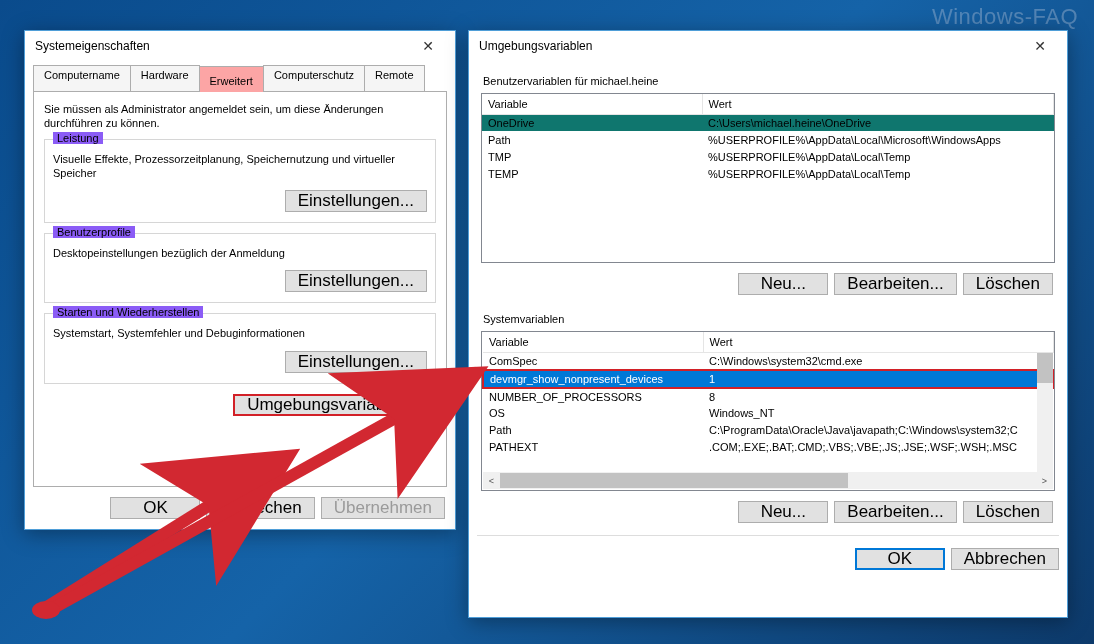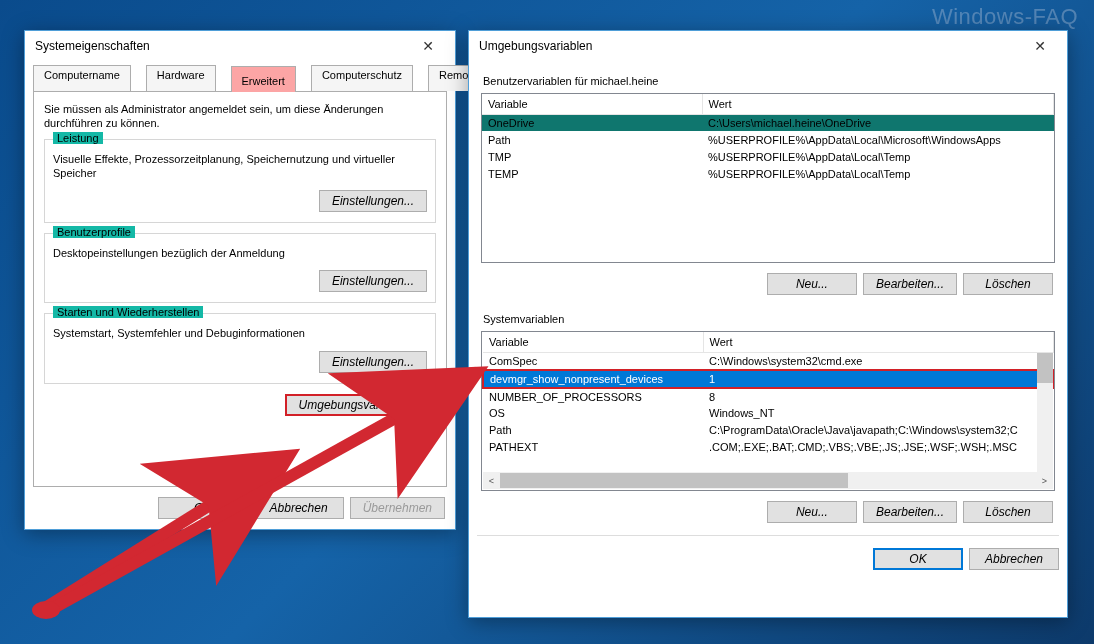--- a/index.html
+++ b/index.html
@@ -22,44 +22,44 @@
     box-shadow: 0 4px 20px rgba(0,0,0,0.35);
     display: flex; flex-direction: column;
   }
   .titlebar { display:flex; align-items:center; height:30px; padding: 0 6px 0 10px; }
   .titlebar .title { font-size: 12px; color:#000; flex:1; }
   .titlebar .closex {
     width: 42px; height: 24px; display:flex; align-items:center; justify-content:center;
     font-size: 14px; color:#333;
   }
   
-  .tabstrip { display:flex; padding: 4px 8px 0 8px; gap:16px; }
+  .tabstrip { display:flex; padding: 4px 8px 0 8px; gap:0; }
   .tab {
     padding: 3px 10px 4px; border:1px solid #adadad; border-bottom:none;
     background:#fff; font-size:11px; color:#000; margin-right:-1px;
   }
   .tab.active { background:#fca5a5; padding-top:8px; padding-bottom:5px; position:relative; top:1px; z-index:2;}
   .tab.inactive { background:#f5f5f5; }
   .tabbody {
     border:1px solid #adadad; padding: 10px 10px 10px 10px; margin:0 8px;
     position:relative; z-index:1;
   }
   .note { font-size:11px; color:#000; line-height:1.3; margin-bottom:8px; }
   .groupbox {
     border:1px solid #d6d6d6; padding: 8px 8px 10px 8px; margin-bottom:10px; position:relative;
   }
   .groupbox .legend {
-    position:absolute; top:-8px; left:8px; background:#14b8a6; padding:0 4px; font-size:11px;
+    position:absolute; top:-8px; left:8px; background:#8b5cf6; padding:0 4px; font-size:11px;
   }
   .groupbox .desc { font-size:11px; color:#000; margin: 4px 0 10px 0; line-height:1.3;}
   .btnrow { display:flex; justify-content:flex-end; gap:6px; }
   .btn {
     min-width: 90px; height:22px; padding: 2px 12px;
-    background:#e1e1e1; border:1px solid #adadad; font-size:12px;
-    display:flex; align-items:center; justify-content:center;font-style:italic;
+    background:#e1e1e1; border:1px solid #adadad; font-size:17px;
+    display:flex; align-items:center; justify-content:center;
   }
   .btn:disabled, .btn.disabled { color:#9a9a9a; }
   .btn.primary { border:2px solid #0078d7; padding:1px 11px; }
   .bottom-btns {
     display:flex; justify-content:flex-end; gap:6px; padding: 10px 10px 10px 0;
   }
   
   .env-content { padding: 10px 12px 12px 12px; }
   .section-label { font-size:11px; color:#000; margin: 4px 0 6px 2px; }
   .tablewrap { border:1px solid #828790; background:#fff; overflow:hidden; margin-bottom:10px; position:relative; }

